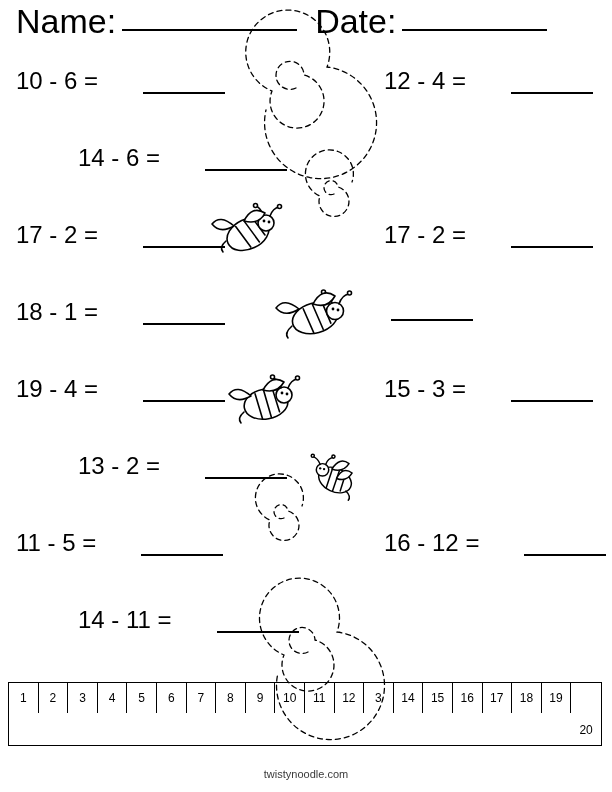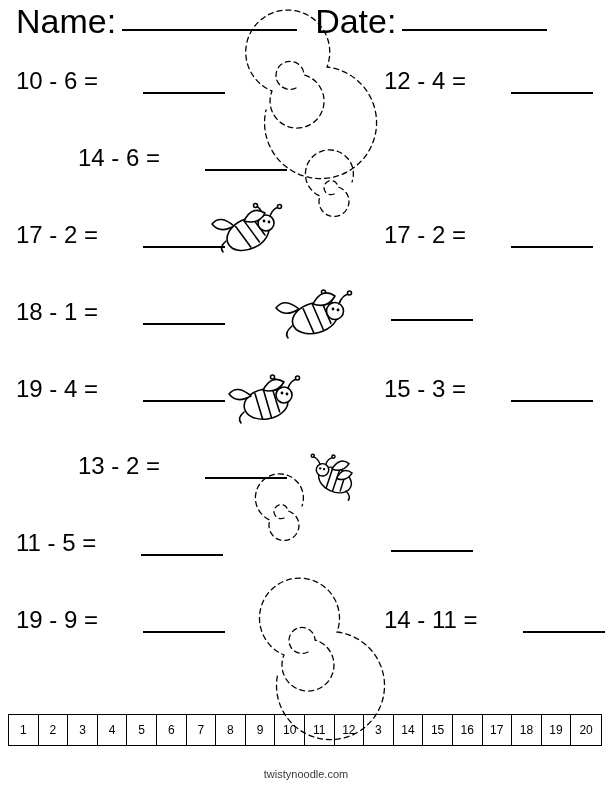--- a/index.html
+++ b/index.html
@@ -82,21 +82,21 @@
   .numcell {
     width: 29.6px;
     height: 30px;
     border-right: 1px solid #000;
     box-sizing: border-box;
     font-size: 12px;
     display: flex;
     align-items: center;
     justify-content: center;
   }
-  .numcell:last-child { border-right: none; }
+  .numcell:last-child { border-right: none; margin-top: 32px; }
 
   .footer {
     position: absolute;
     bottom: 12px;
     left: 0;
     width: 100%;
     text-align: center;
     font-size: 11px;
     color: #3a3a3a;
   }
@@ -179,29 +179,26 @@
       <span class="ans-rule"></span>
     </div>
   </div>
 
   <div class="row">
     <div class="col left">
       <span class="expr">11 - 5 =</span>
       <span class="ans-rule"></span>
     </div>
     <div class="col right">
-      <span class="ans-rule"></span>
-    </div>
-  </div>
-
-  <div class="row">
-    <div class="col left">
-      <span class="expr">19 - 9 =</span>
-      <span class="ans-rule"></span>
-    </div>
+      <span class="expr">16 - 12 =</span>
+      <span class="ans-rule"></span>
+    </div>
+  </div>
+
+  <div class="row">
     <div class="col right">
       <span class="expr">14 - 11 =</span>
       <span class="ans-rule"></span>
     </div>
   </div>
 
 </div>
 
 <div class="art">
   <svg width="612" height="792" viewBox="0 0 612 792">

